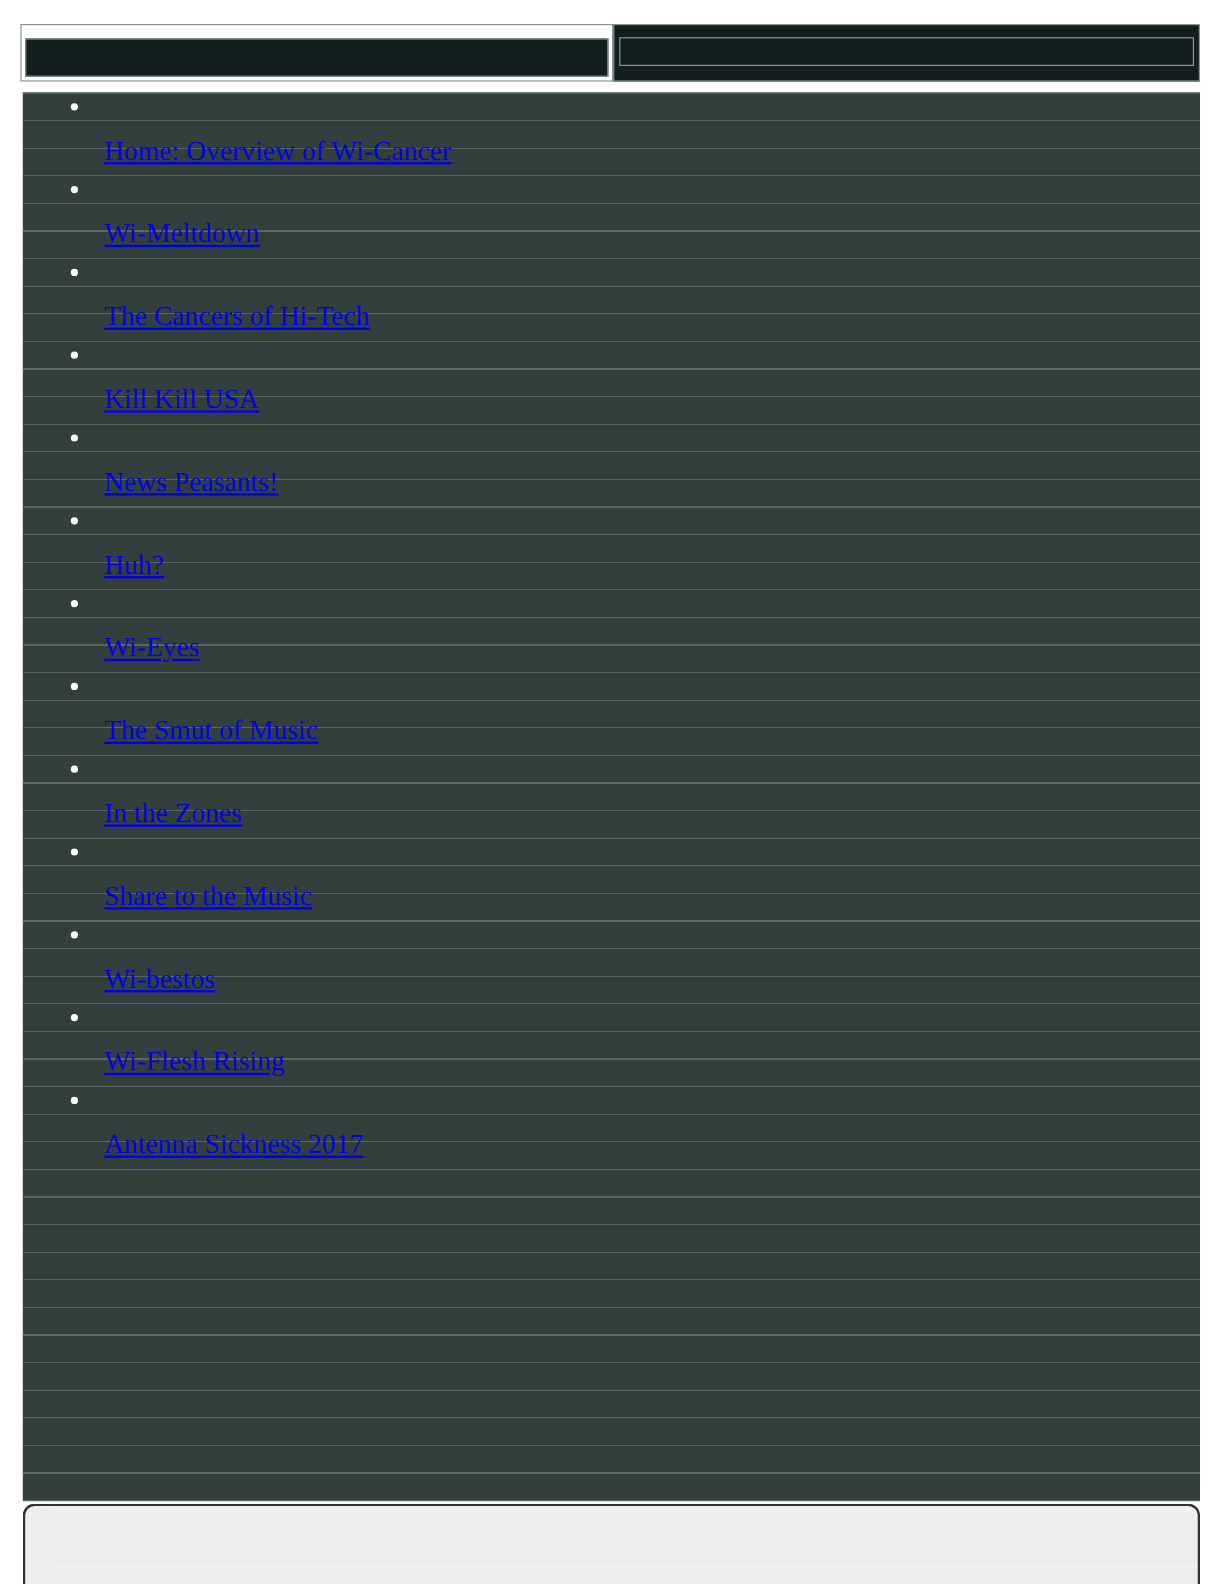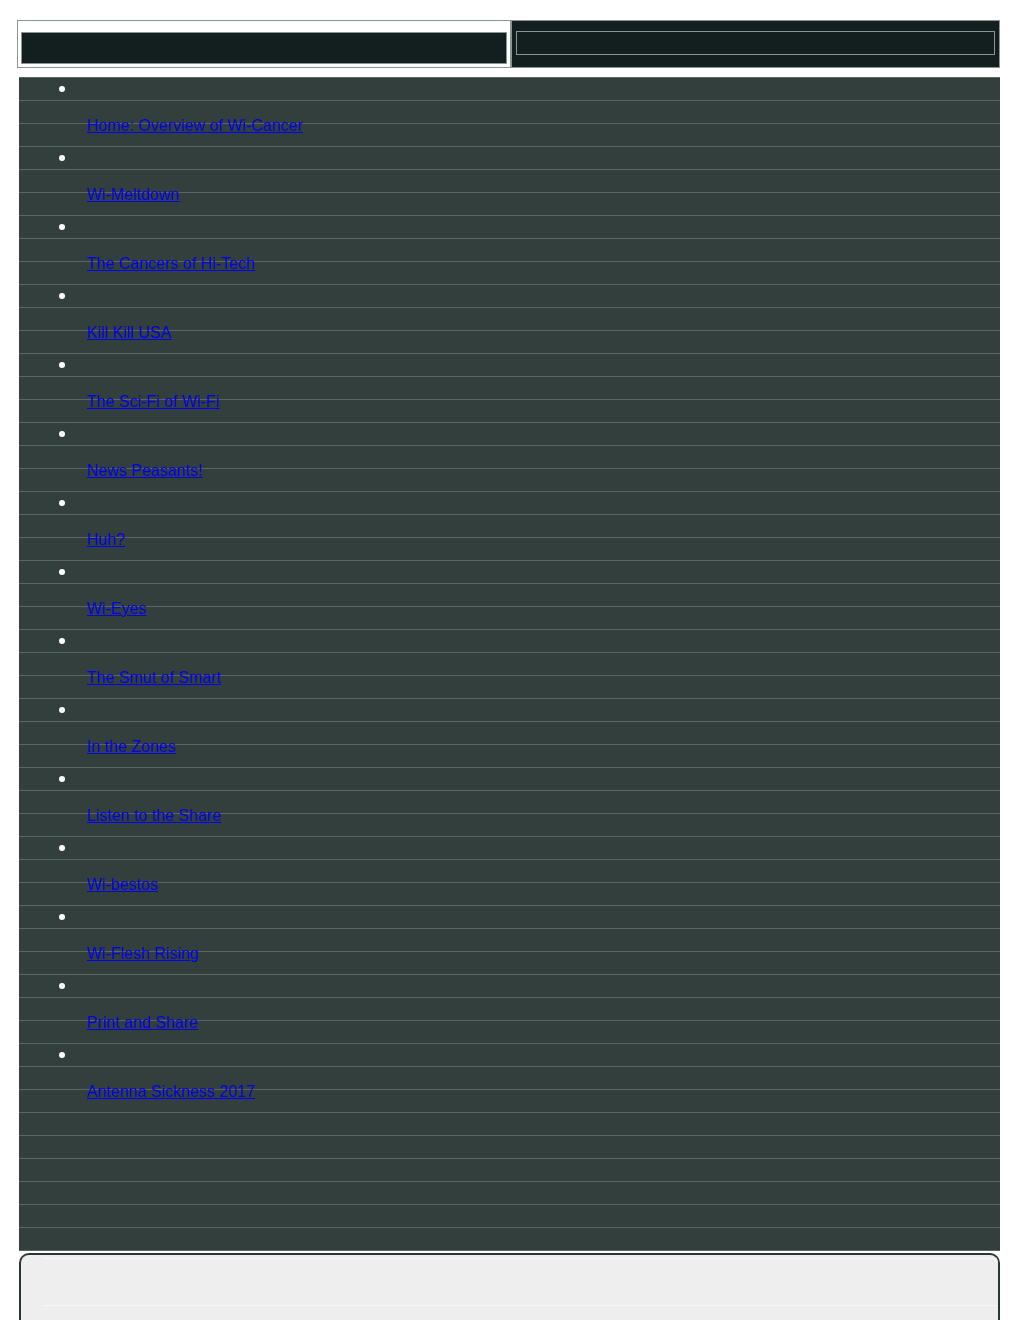--- a/index.html
+++ b/index.html
@@ -119,26 +119,26 @@
     top: 9px;
     width: 6px;
     height: 6px;
     border-radius: 50%;
     background: #ffffff;
   }
   .nav-link {
     position: absolute;
     left: 68px;
     top: 38px;
-    font-size: 16px;
+    font-size: 23px;
     line-height: 22px;
     color: #0000ee;
     text-decoration: underline;
     white-space: nowrap;
-    font-family: Liberation Sans, sans-serif;
+    font-family: Liberation Serif, serif;
   }
   .nav-link.is-current {
     color: #000000;
     text-decoration: underline;
   }
 
   
   #content-panel {
     position: absolute;
     left: 19px;
@@ -217,57 +217,49 @@
       <li>
         <span class="nav-bullet"></span>
         <a class="nav-link" href="#">The Cancers of Hi-Tech</a>
       </li>
       <li>
         <span class="nav-bullet"></span>
         <a class="nav-link" href="#">Kill Kill USA</a>
       </li>
       <li>
         <span class="nav-bullet"></span>
-        <a class="nav-link" href="#">The Sci-Fi of Wi-Fi</a>
-      </li>
-      <li>
-        <span class="nav-bullet"></span>
         <a class="nav-link" href="#">News Peasants!</a>
       </li>
       <li>
         <span class="nav-bullet"></span>
         <a class="nav-link" href="#">Huh?</a>
       </li>
       <li>
         <span class="nav-bullet"></span>
         <a class="nav-link" href="#">Wi-Eyes</a>
       </li>
       <li>
         <span class="nav-bullet"></span>
-        <a class="nav-link" href="#">The Smut of Smart</a>
+        <a class="nav-link" href="#">The Smut of Music</a>
       </li>
       <li>
         <span class="nav-bullet"></span>
         <a class="nav-link" href="#">In the Zones</a>
       </li>
       <li>
         <span class="nav-bullet"></span>
-        <a class="nav-link" href="#">Listen to the Share</a>
+        <a class="nav-link" href="#">Share to the Music</a>
       </li>
       <li>
         <span class="nav-bullet"></span>
         <a class="nav-link" href="#">Wi-bestos</a>
       </li>
       <li>
         <span class="nav-bullet"></span>
         <a class="nav-link" href="#">Wi-Flesh Rising</a>
-      </li>
-      <li>
-        <span class="nav-bullet"></span>
-        <a class="nav-link" href="#">Print and Share</a>
       </li>
       <li>
         <span class="nav-bullet"></span>
         <a class="nav-link" href="#">Antenna Sickness 2017</a>
       </li>
     </ul>
 </div>
 
 <div id="content-panel">
   <div id="content-panel-inner"></div>

